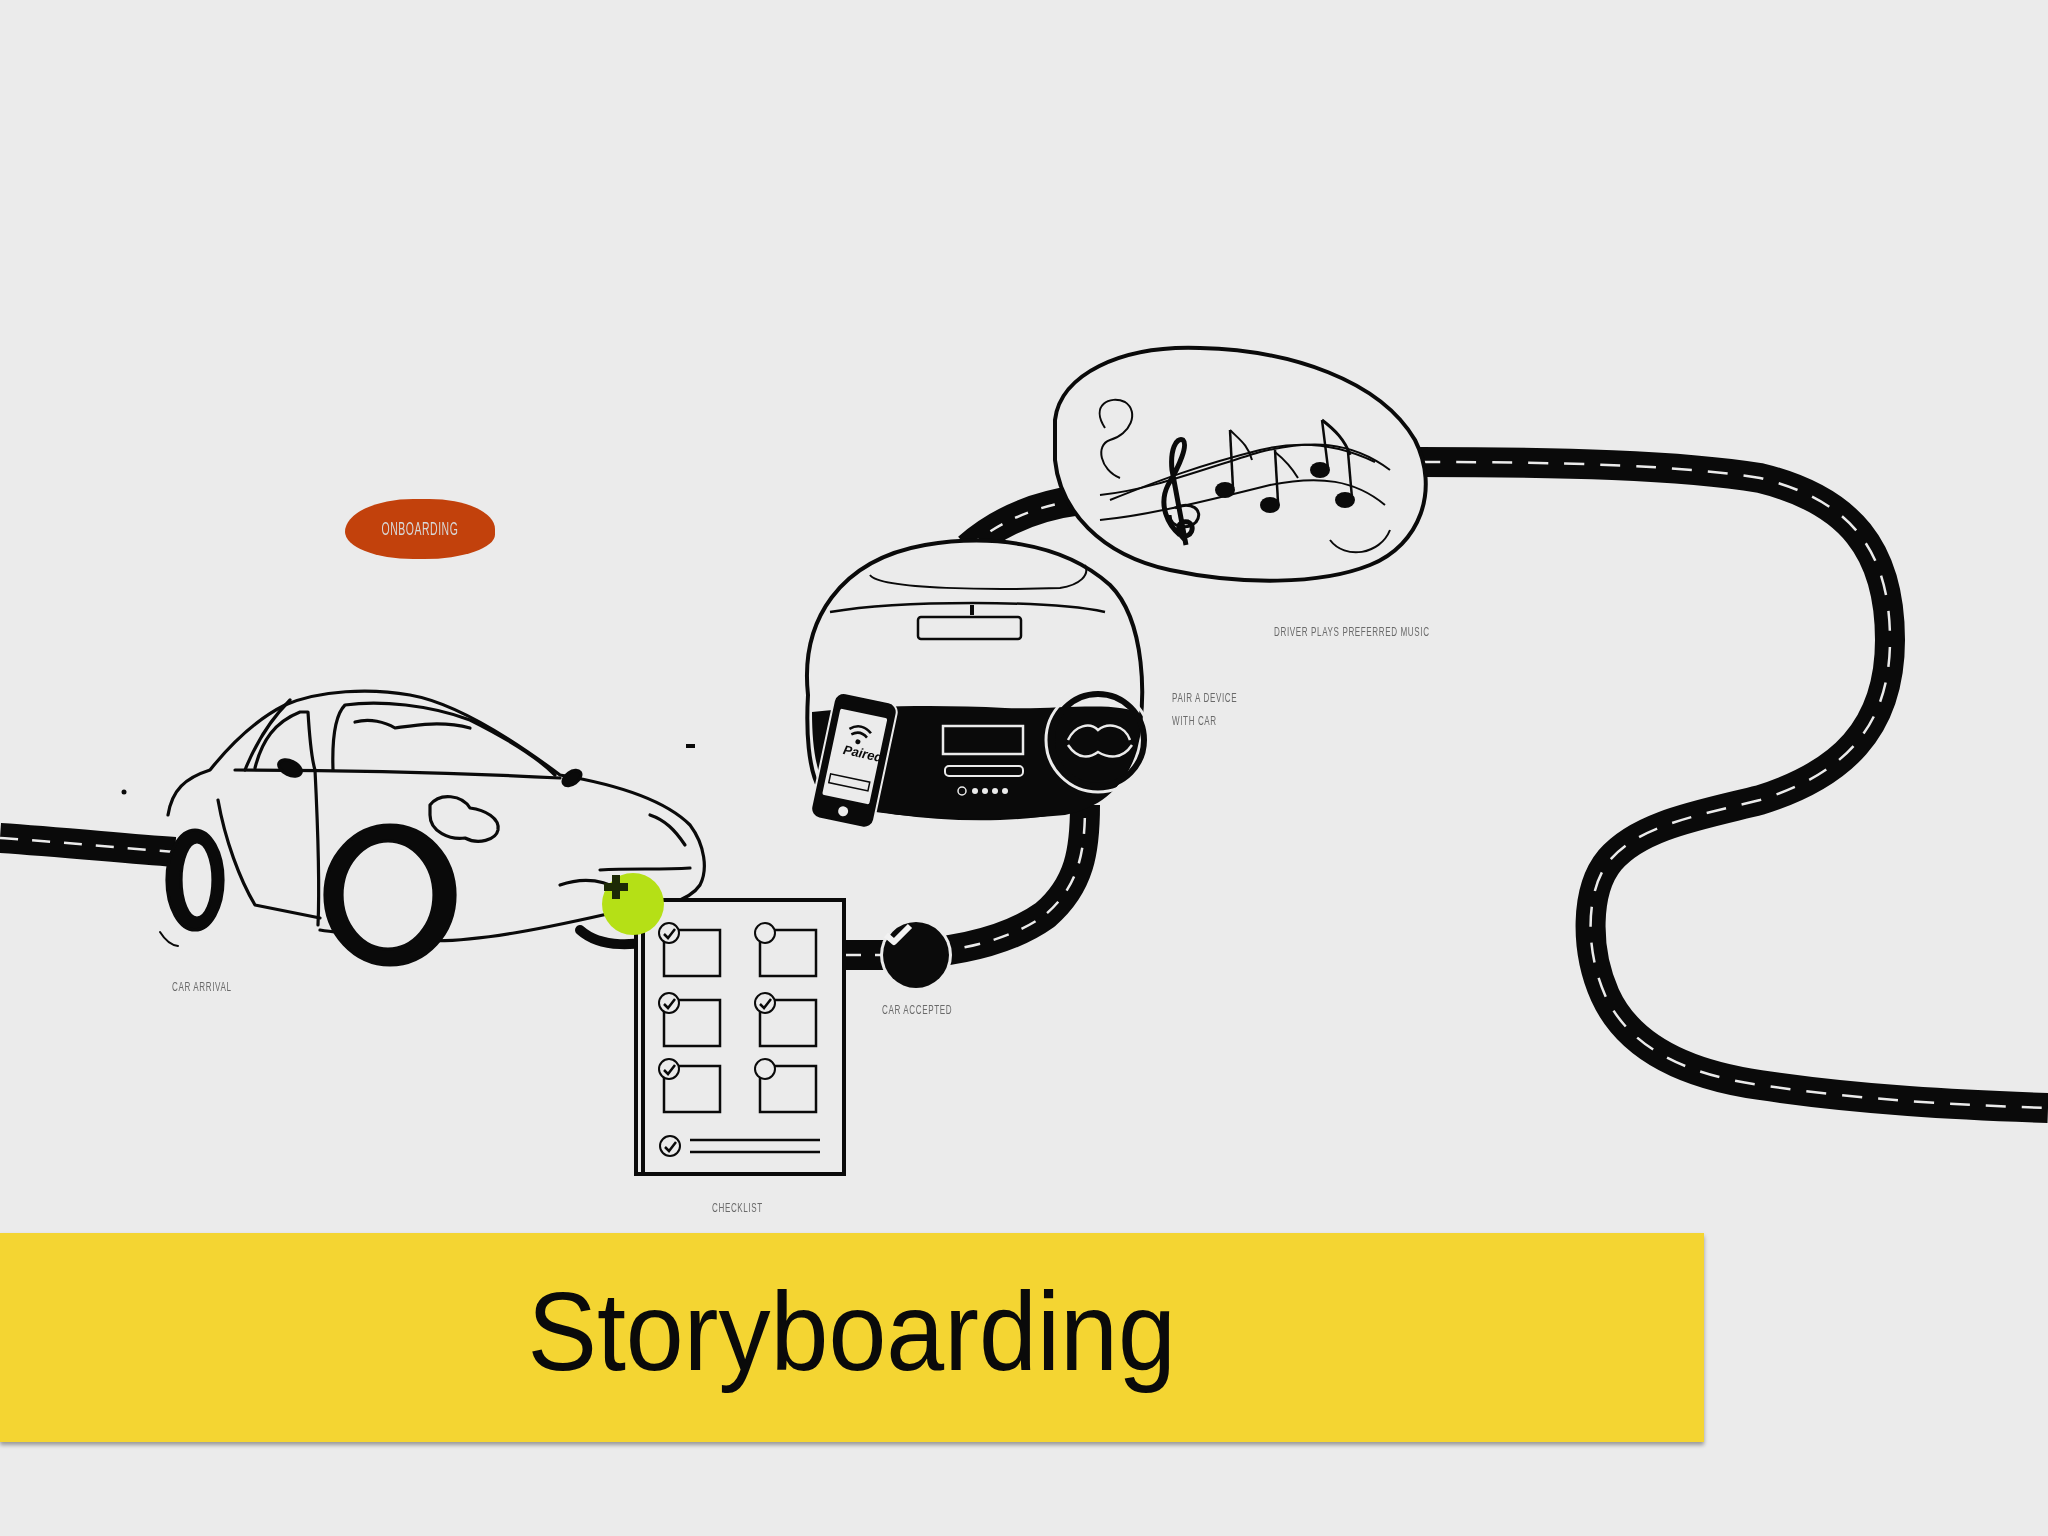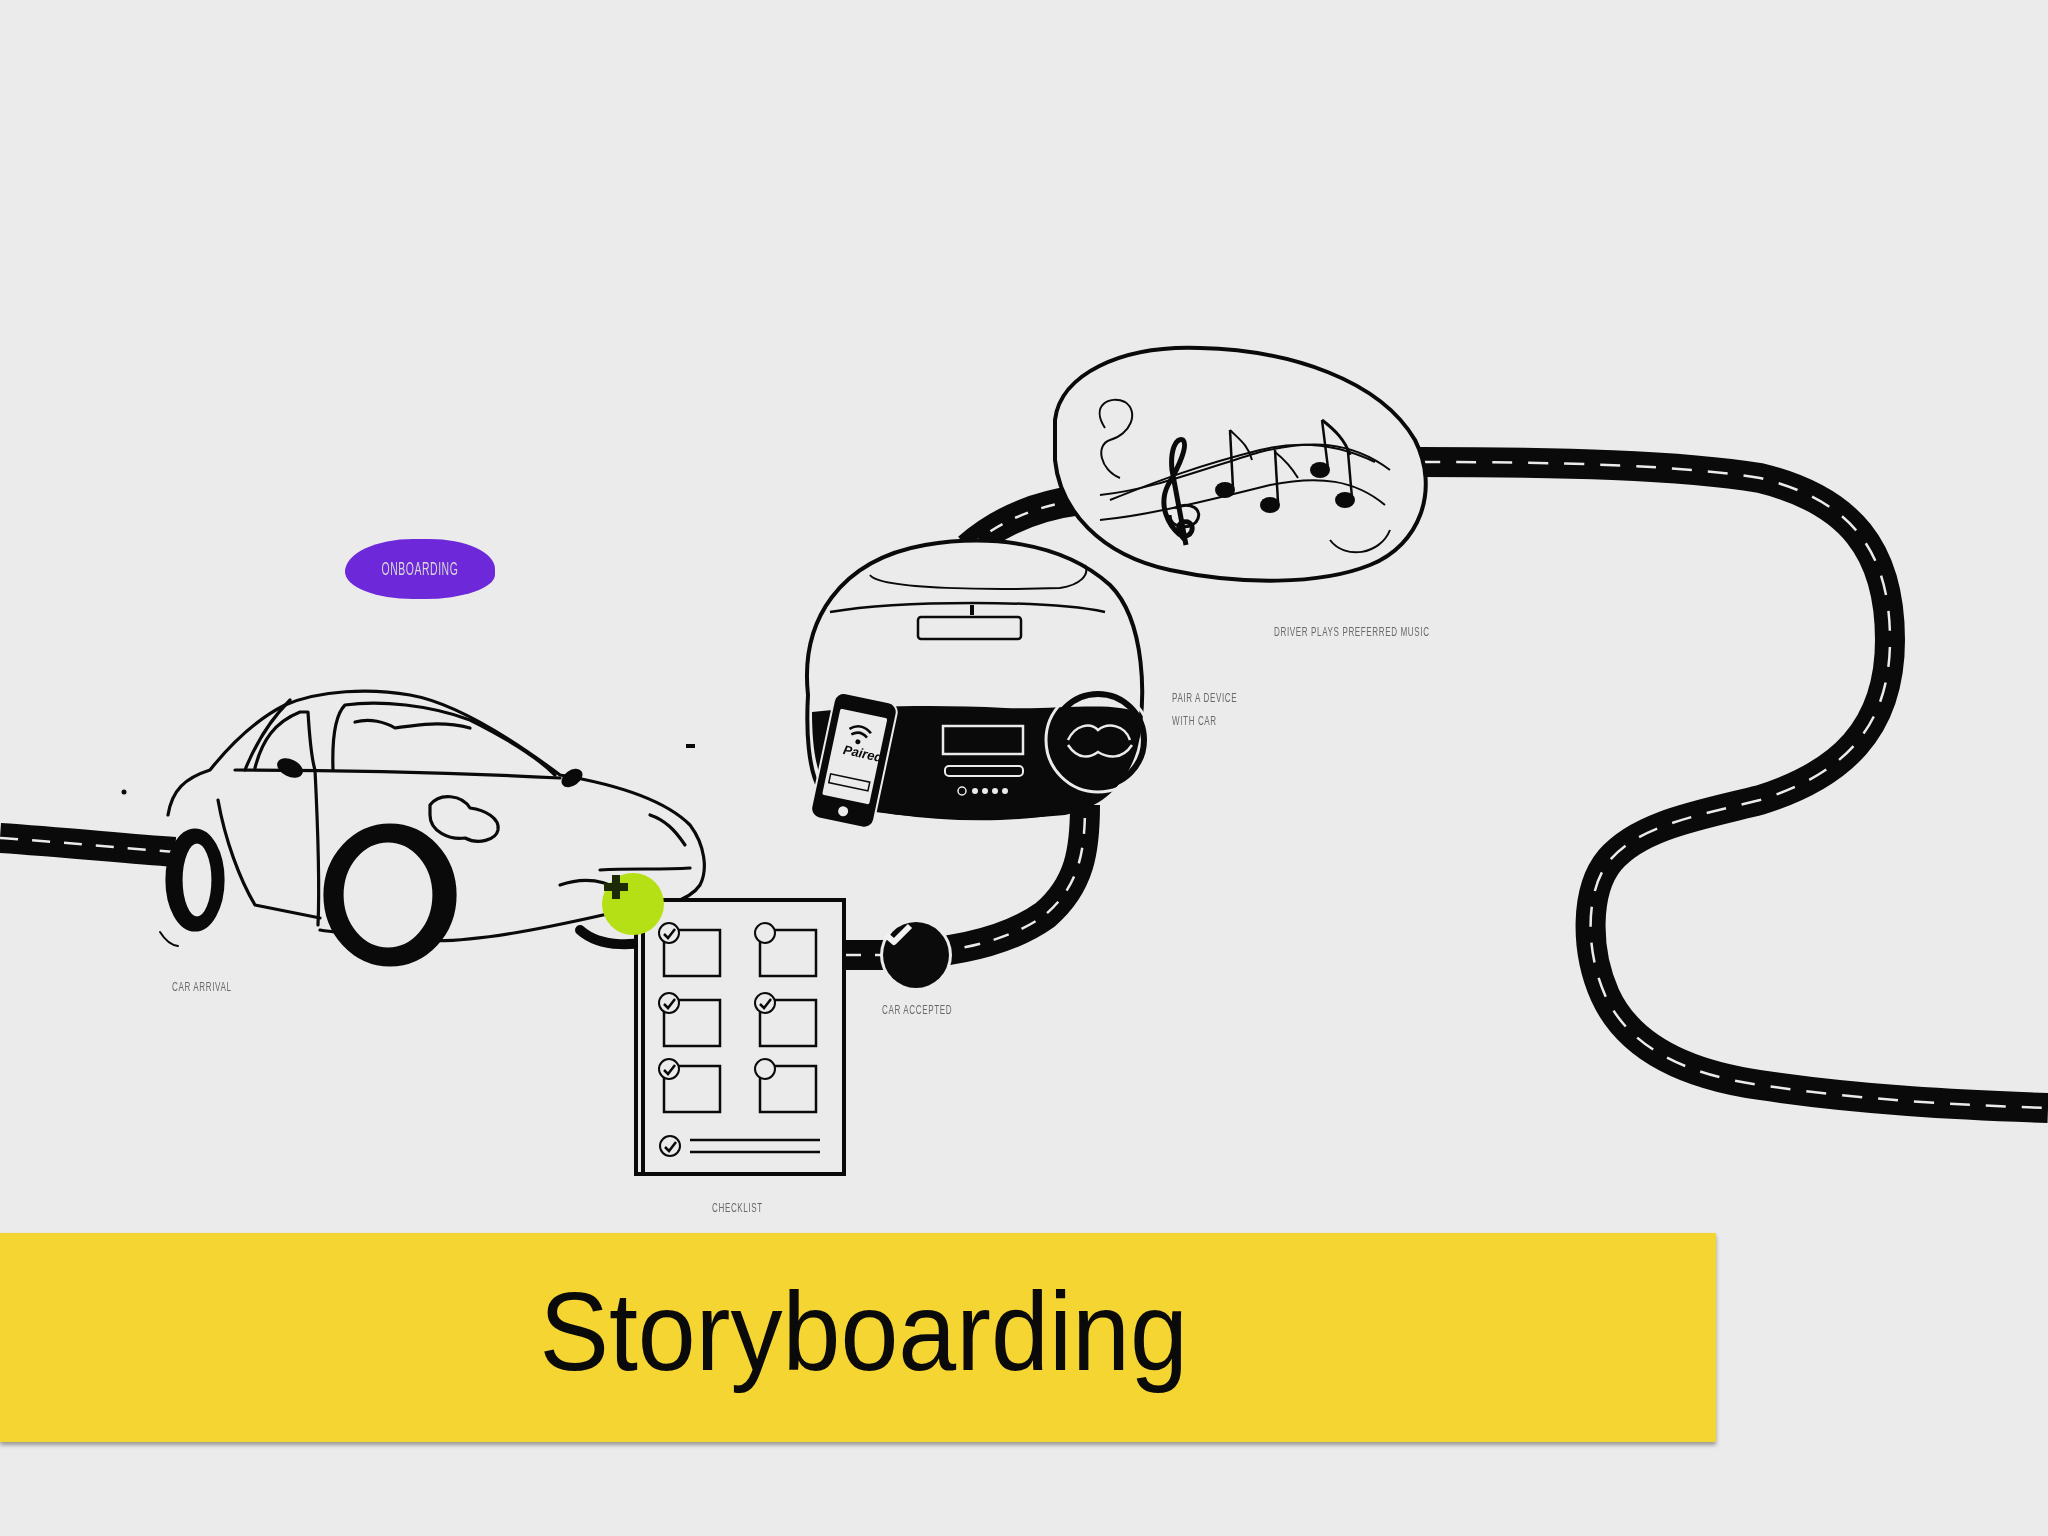--- a/index.html
+++ b/index.html
@@ -13,34 +13,34 @@
   .canvas svg { position: absolute; left: 0; top: 0; }
   .sketch-label {
     position: absolute;
     font-family: "Liberation Sans Narrow", "Liberation Sans", sans-serif;
     font-size: 13px; letter-spacing: 1px;
     color: #6a6a6a; text-transform: uppercase;
     transform: scaleX(0.62); transform-origin: left center;
     white-space: nowrap;
   }
   .onboarding-pill {
-    position: absolute; left: 345px; top: 539px;
+    position: absolute; left: 345px; top: 499px;
     width: 150px; height: 60px;
-    background: #6d28d9; border-radius: 50% 48% 52% 50% / 60% 55% 45% 50%;
+    background: #c2410c; border-radius: 50% 48% 52% 50% / 60% 55% 45% 50%;
     display: flex; align-items: center; justify-content: center;
   }
   .onboarding-pill span {
     color: #d8d8d8; font-size: 19px; letter-spacing: 1px;
     transform: scaleX(0.55); white-space: nowrap;
   }
   .title-banner {
     position: absolute; left: 0; top: 1233px; width: 1704px; height: 209px;
     background: #f4d532;
     box-shadow: 0 3px 4px rgba(0,0,0,0.35);
-    display: flex; align-items: center; justify-content: center; padding-left: 12px;
+    display: flex; align-items: center; justify-content: center;
   }
   .title-banner h1 {
     margin: 0; font-weight: 400; font-size: 112px; color: #0a0a0a;
     font-family: "Liberation Sans", sans-serif;
     letter-spacing: 0px; transform: scaleX(0.93);
     position: relative; top: -6px;
   }
   .plus-node {
     position: absolute; left: 602px; top: 873px; width: 62px; height: 62px;
     border-radius: 50%; background: #b5e016;

